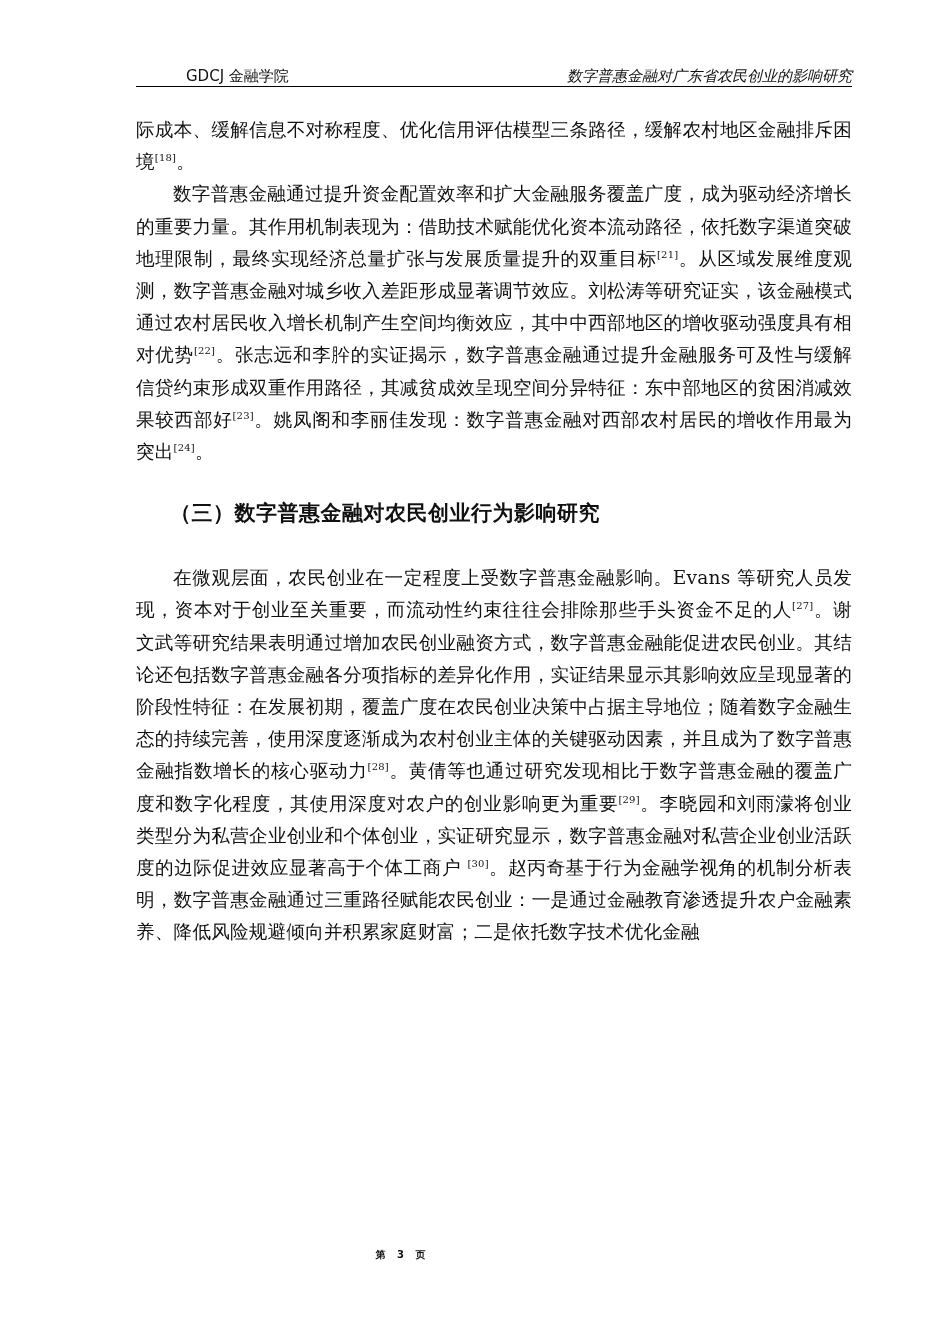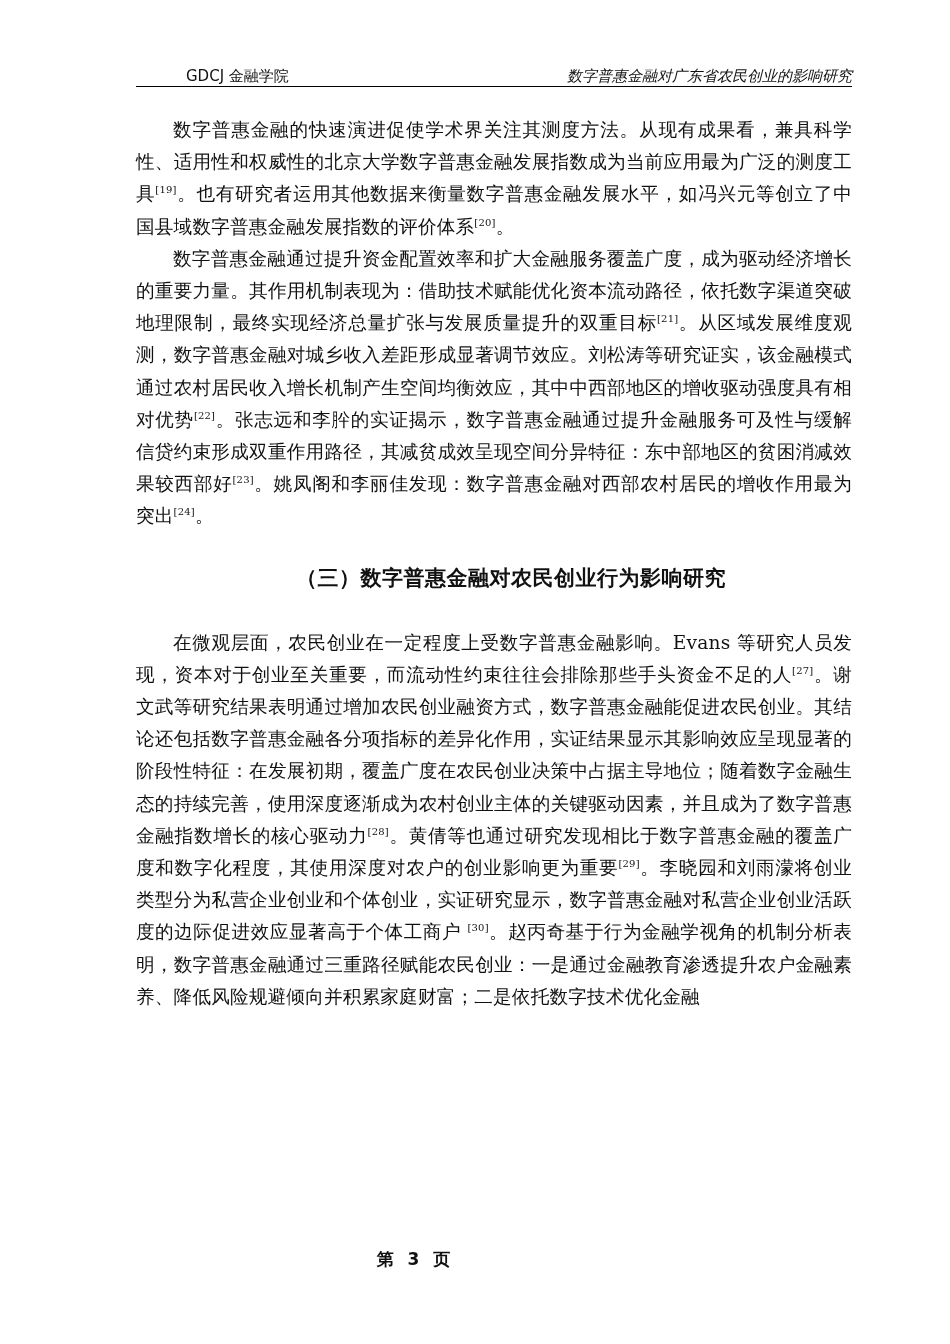--- a/index.html
+++ b/index.html
@@ -9,37 +9,37 @@
             border-bottom: 1.5px solid #000; font-family: "DejaVu Sans", "Liberation Sans", sans-serif;
             font-size: 15px; }
   .header .left { position: absolute; left: 50px; top: 3px; }
   .header .right { position: absolute; right: 0; top: 3px; font-style: italic; }
   .body { position: absolute; left: 136px; top: 114px; width: 716px; }
   .para { font-size: 18.6px; line-height: 32.2px; text-align: justify; margin: 0;
           letter-spacing: 0.2px; }
   .para.indent { text-indent: 37px; }
   sup { font-size: 10px; line-height: 0; vertical-align: 7px; }
   .heading { font-family: "DejaVu Sans", "Liberation Sans", sans-serif; font-size: 21px;
-             margin: 30px 0 34px 0; padding-left: 34px; letter-spacing: 0.5px; line-height: 30px; text-align: center; }
+             margin: 30px 0 34px 0; padding-left: 34px; letter-spacing: 0.5px; line-height: 30px; }
   .footer { position: absolute; left: 0; width: 802px; top: 1248px; text-align: center;
-            font-family: "DejaVu Sans", "Liberation Sans", sans-serif; font-weight: bold; font-size: 17px;
-            letter-spacing: 1px; margin-left: 13px; }
+            font-family: "DejaVu Sans", "Liberation Sans", sans-serif; font-weight: bold; font-size: 10px;
+            letter-spacing: 1px; }
   .footer span { margin: 0 3px; }
 </style>
 </head>
 <body>
 
 <div class="header">
   <span class="left">GDCJ 金融学院</span>
   <span class="right">数字普惠金融对广东省农民创业的影响研究</span>
 </div>
 
 <div class="body">
   <div id="paras-before">
-      <p class="para indent"><span>数字普惠金融的快速演进促使学术界关注其测度方法。从现有成果看，兼具科学性、适用性和权威性的北京大学数字普惠金融发展指数成为当前应用最为广泛的测度工具</span><sup>[19]</sup><span>。也有研究者运用其他数据来衡量数字普惠金融发展水平，如冯兴元等创立了中国县域数字普惠金融发展指数的评价体系</span><sup>[20]</sup><span>。</span></p>
+      <p class="para"><span>际成本、缓解信息不对称程度、优化信用评估模型三条路径，缓解农村地区金融排斥困境</span><sup>[18]</sup><span>。</span></p>
       <p class="para indent"><span>数字普惠金融通过提升资金配置效率和扩大金融服务覆盖广度，成为驱动经济增长的重要力量。其作用机制表现为：借助技术赋能优化资本流动路径，依托数字渠道突破地理限制，最终实现经济总量扩张与发展质量提升的双重目标</span><sup>[21]</sup><span>。从区域发展维度观测，数字普惠金融对城乡收入差距形成显著调节效应。刘松涛等研究证实，该金融模式通过农村居民收入增长机制产生空间均衡效应，其中中西部地区的增收驱动强度具有相对优势</span><sup>[22]</sup><span>。张志远和李肸的实证揭示，数字普惠金融通过提升金融服务可及性与缓解信贷约束形成双重作用路径，其减贫成效呈现空间分异特征：东中部地区的贫困消减效果较西部好</span><sup>[23]</sup><span>。姚凤阁和李丽佳发现：数字普惠金融对西部农村居民的增收作用最为突出</span><sup>[24]</sup><span>。</span></p>
     </div>
   <h2 class="heading">（三）数字普惠金融对农民创业行为影响研究</h2>
   <div id="paras-after">
       <p class="para indent"><span>在微观层面，农民创业在一定程度上受数字普惠金融影响。Evans 等研究人员发现，资本对于创业至关重要，而流动性约束往往会排除那些手头资金不足的人</span><sup>[27]</sup><span>。谢文武等研究结果表明通过增加农民创业融资方式，数字普惠金融能促进农民创业。其结论还包括数字普惠金融各分项指标的差异化作用，实证结果显示其影响效应呈现显著的阶段性特征：在发展初期，覆盖广度在农民创业决策中占据主导地位；随着数字金融生态的持续完善，使用深度逐渐成为农村创业主体的关键驱动因素，并且成为了数字普惠金融指数增长的核心驱动力</span><sup>[28]</sup><span>。黄倩等也通过研究发现相比于数字普惠金融的覆盖广度和数字化程度，其使用深度对农户的创业影响更为重要</span><sup>[29]</sup><span>。李晓园和刘雨濛将创业类型分为私营企业创业和个体创业，实证研究显示，数字普惠金融对私营企业创业活跃度的边际促进效应显著高于个体工商户 </span><sup>[30]</sup><span>。赵丙奇基于行为金融学视角的机制分析表明，数字普惠金融通过三重路径赋能农民创业：一是通过金融教育渗透提升农户金融素养、降低风险规避倾向并积累家庭财富；二是依托数字技术优化金融</span></p>
     </div>
 </div>
 
 <div class="footer">
   <span>第</span>

